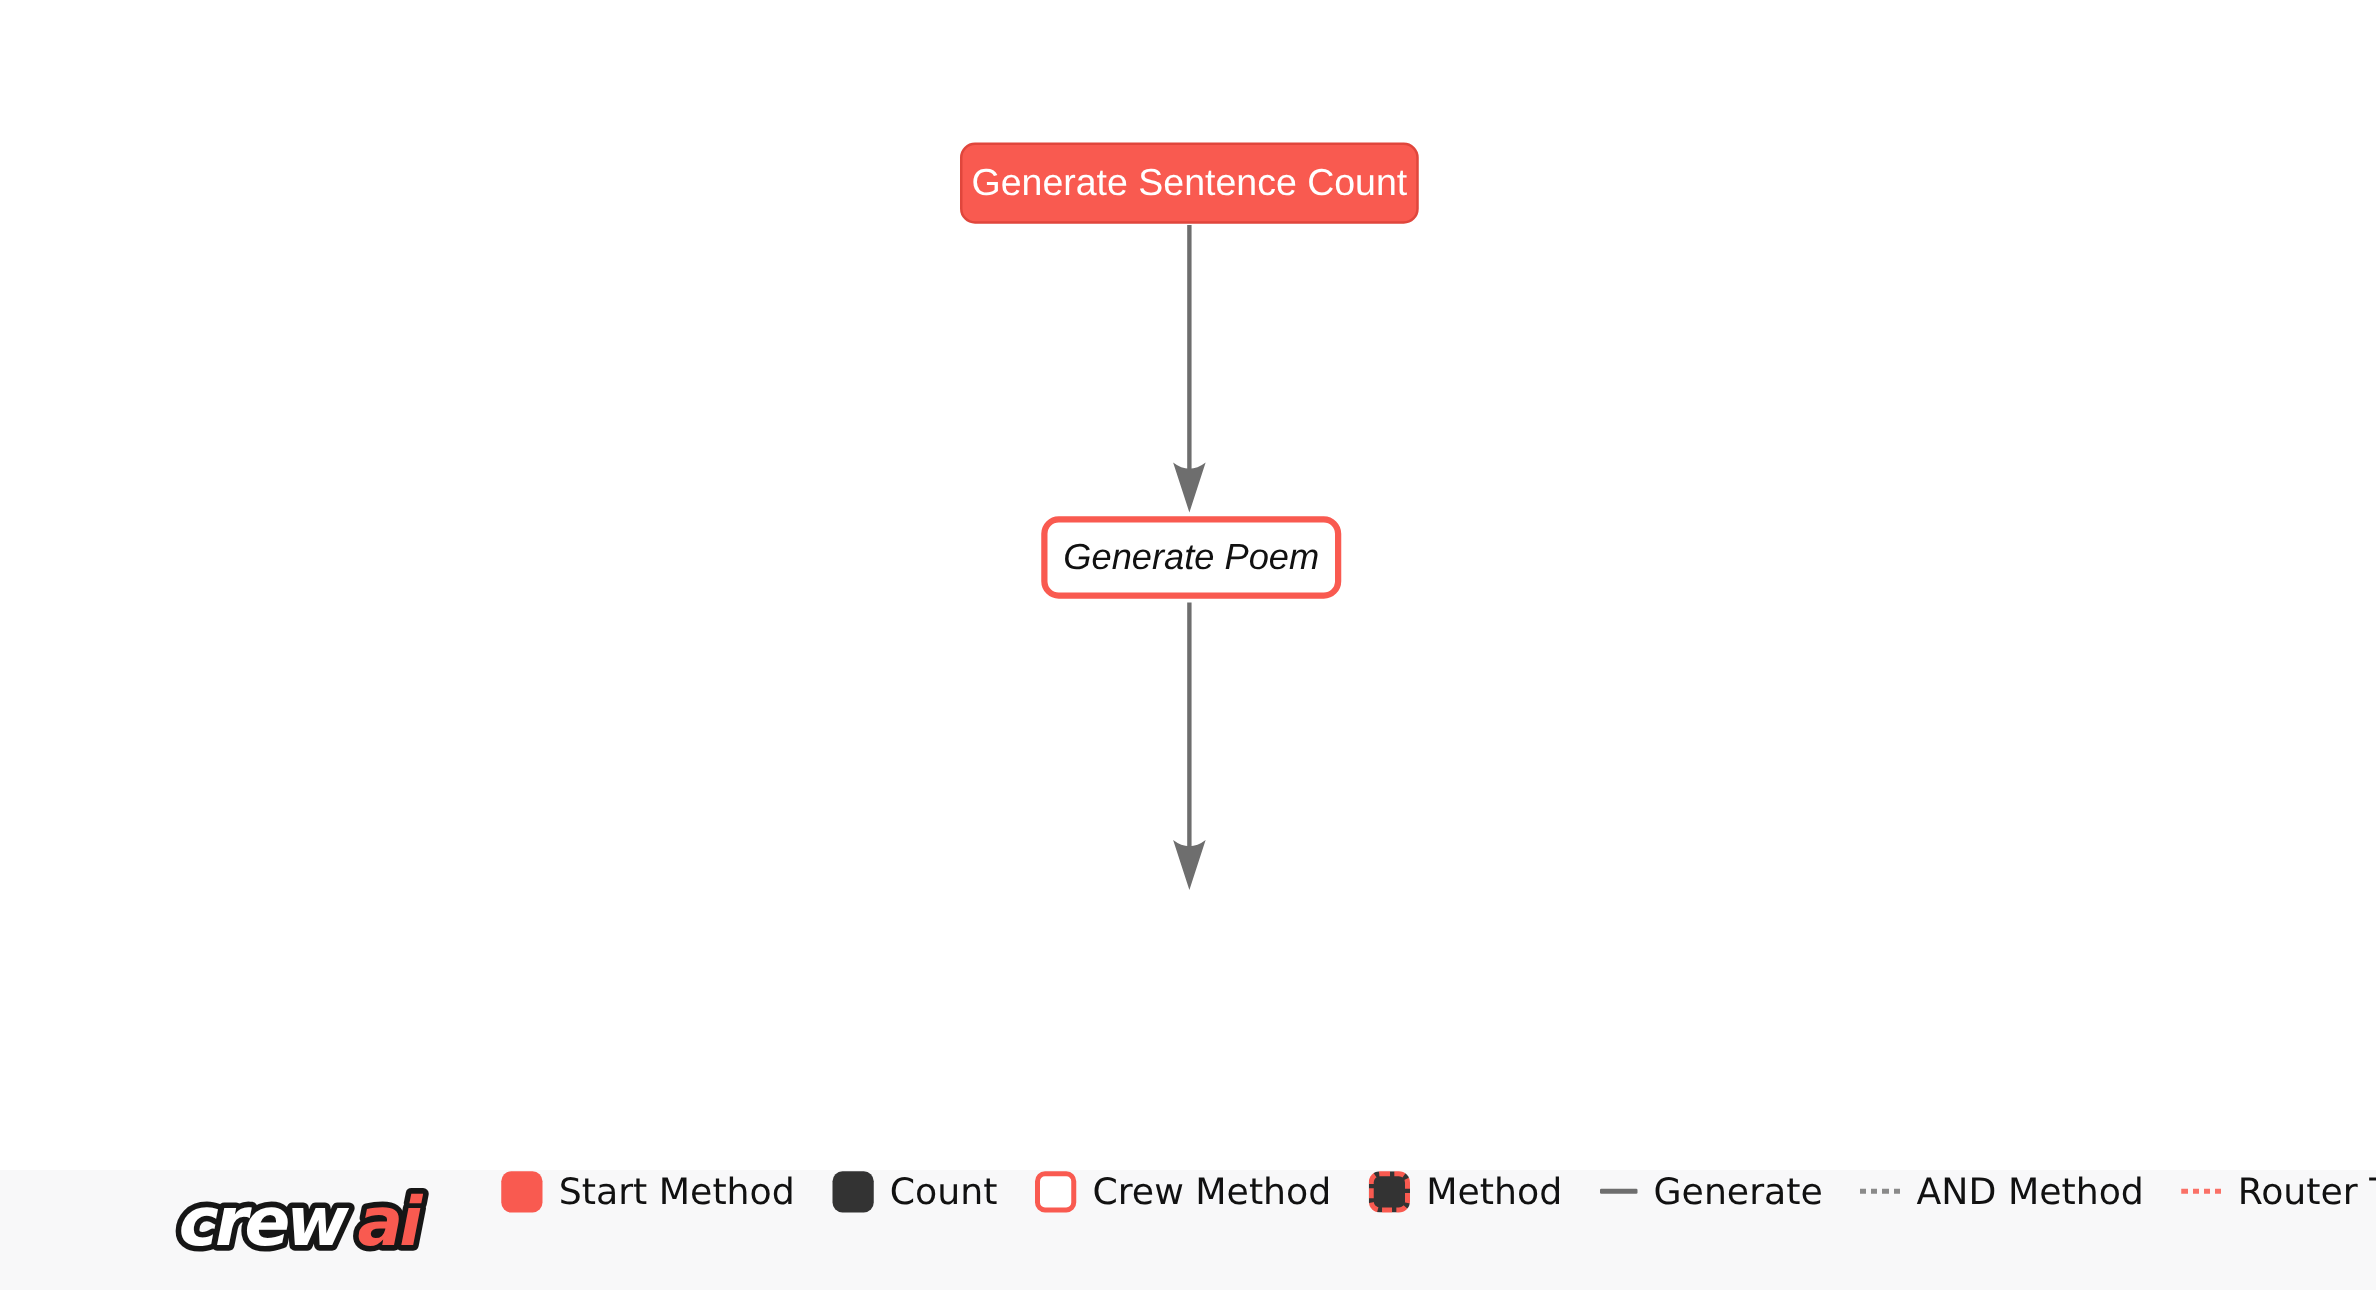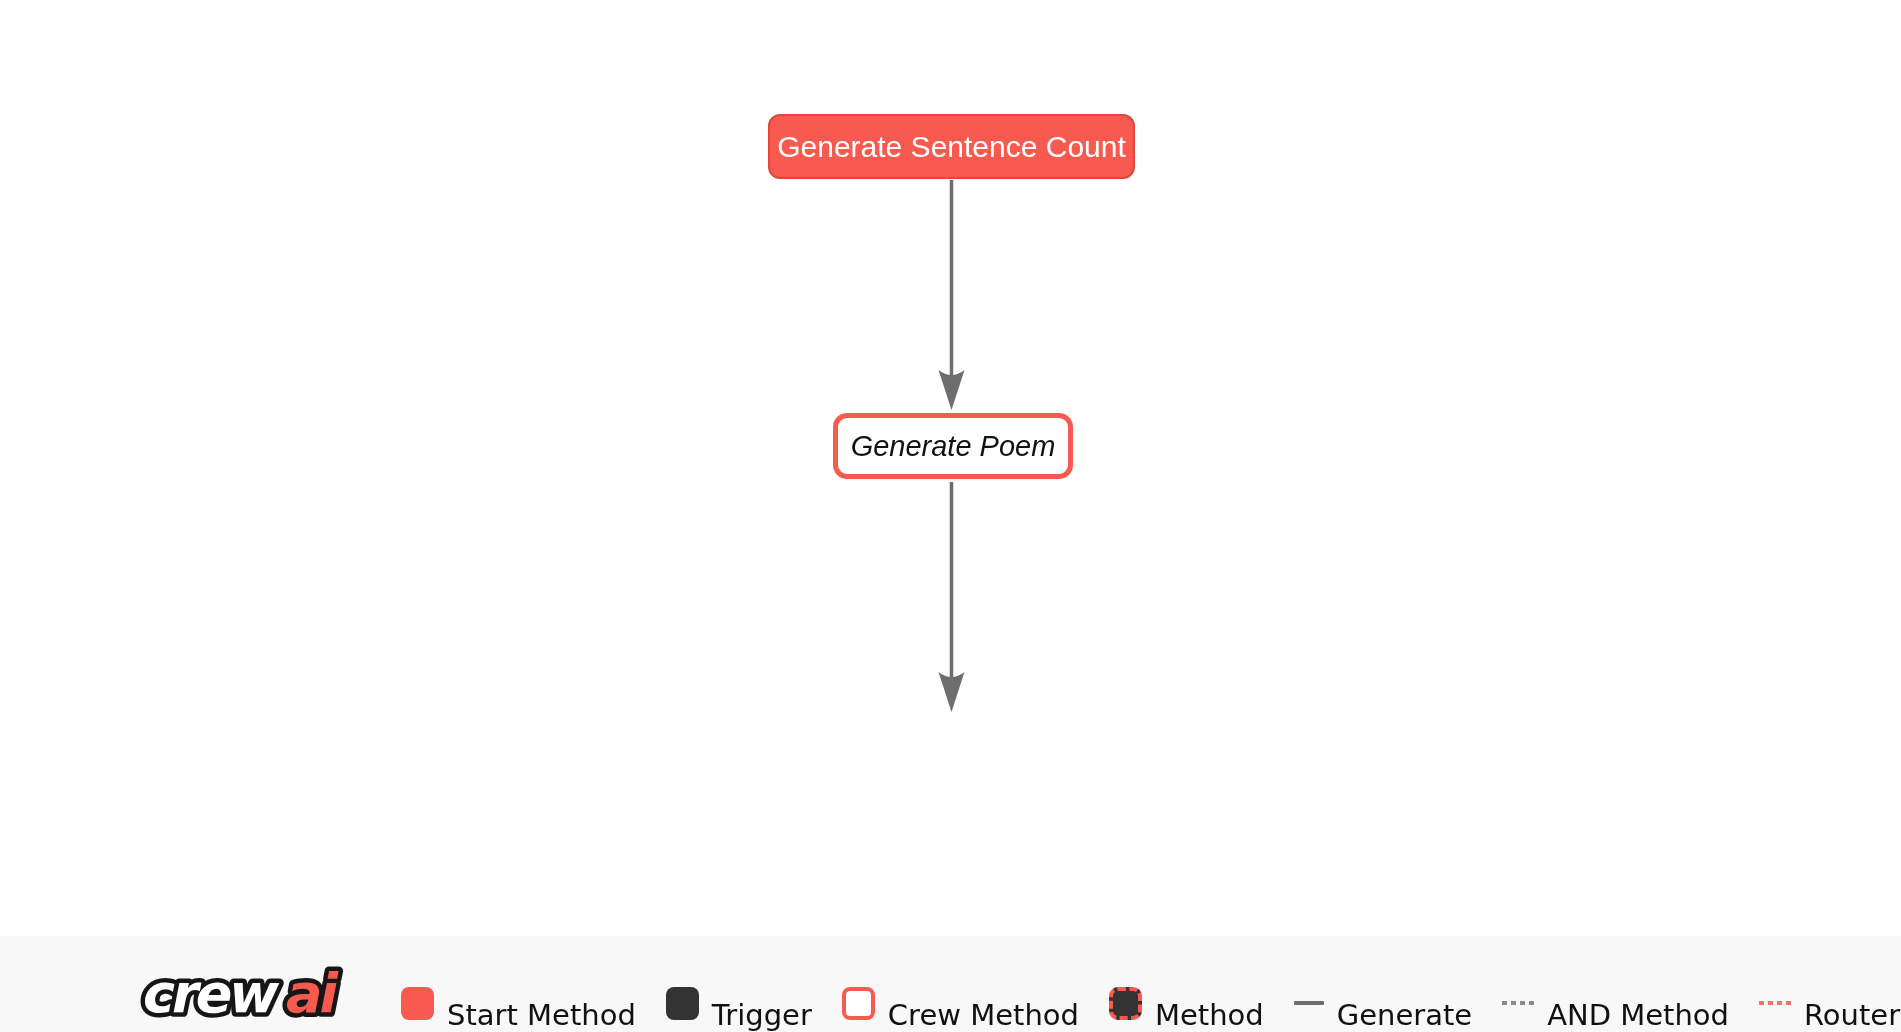--- a/index.html
+++ b/index.html
@@ -73,21 +73,21 @@
     font-size: 29px;
   }
 
   
   .legend {
     position: absolute;
     left: 0; bottom: 0;
     width: 1901px; height: 96px;
     background: var(--legend-bg);
     display: flex;
-    align-items: flex-end;
+    align-items: flex-start;
     padding-left: 140px;
     box-sizing: border-box;
     gap: 31px;
   }
   .logo-svg { display: block; flex: 0 0 auto; }
   .logo-crew {
     font-family: "DejaVu Sans", sans-serif;
     font-weight: bold;
     font-style: italic;
     font-size: 54px;
@@ -118,21 +118,20 @@
   .legend-item {
     display: flex;
     align-items: center;
     gap: 13px;
   }
   .legend-label {
     font-family: "DejaVu Sans", sans-serif;
     font-size: 29px;
     color: var(--text-dark);
     white-space: nowrap;
-    margin-top: 24px;
   }
   .swatch {
     width: 33px; height: 33px;
     border-radius: 8px;
     box-sizing: border-box;
     flex: 0 0 auto;
   }
   .swatch-start { background: var(--accent-red); }
   .swatch-method { background: var(--node-dark); }
   .swatch-crew { background: #ffffff; border: 4px solid var(--accent-red); }
@@ -198,21 +197,21 @@
 
     <div class="legend-items">
 
       <div class="legend-item">
         <span class="swatch swatch-start"></span>
         <span class="legend-label">Start Method</span>
       </div>
 
       <div class="legend-item">
         <span class="swatch swatch-method"></span>
-        <span class="legend-label">Trigger</span>
+        <span class="legend-label">Count</span>
       </div>
 
       <div class="legend-item">
         <span class="swatch swatch-crew"></span>
         <span class="legend-label">Crew Method</span>
       </div>
 
       <div class="legend-item">
         <span class="swatch swatch-router"></span>
         <span class="legend-label">Method</span>

